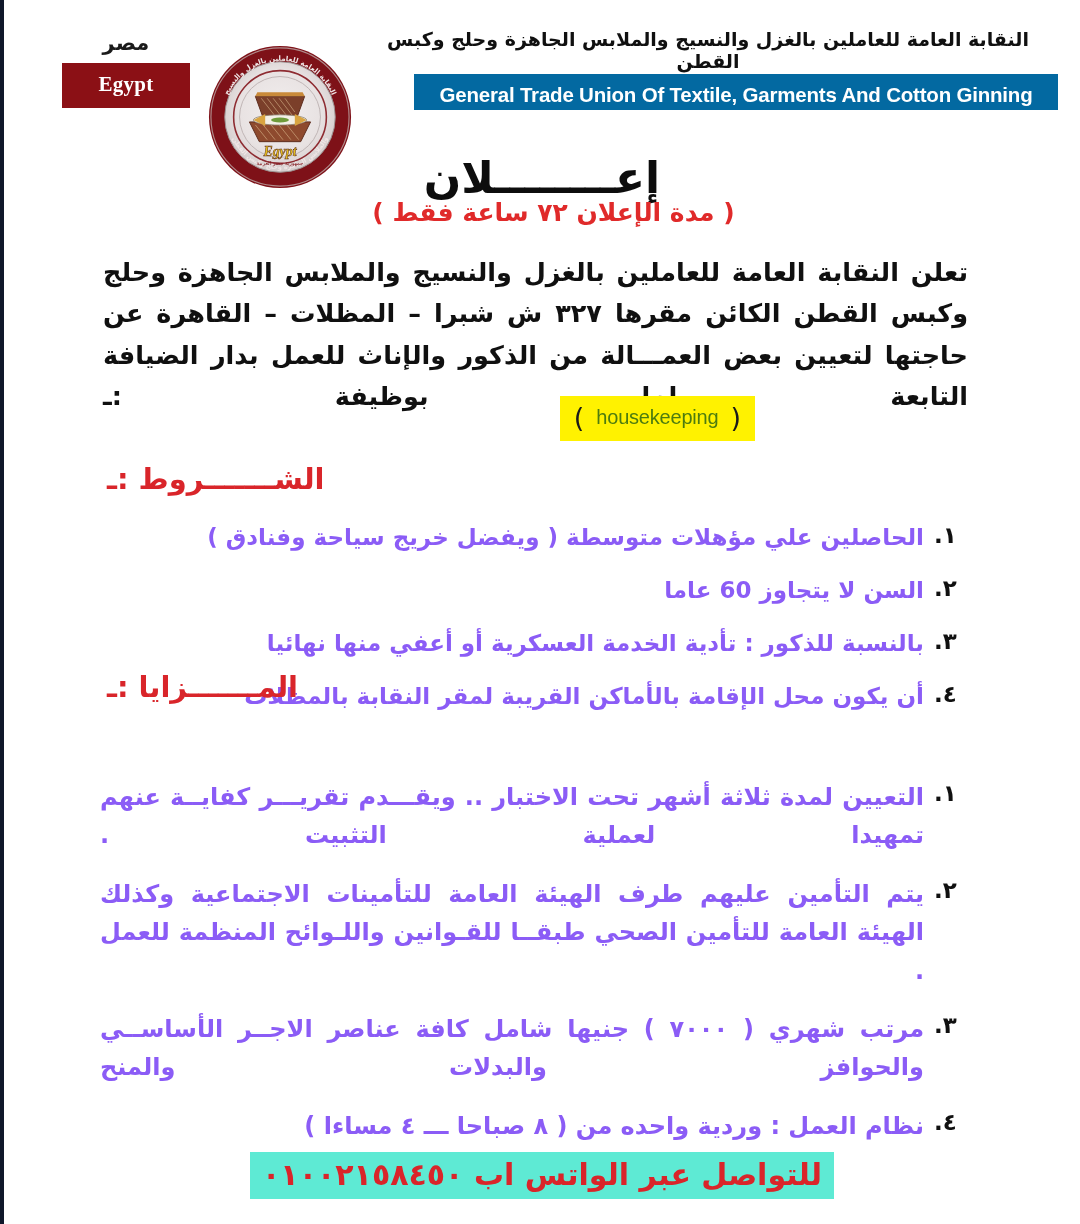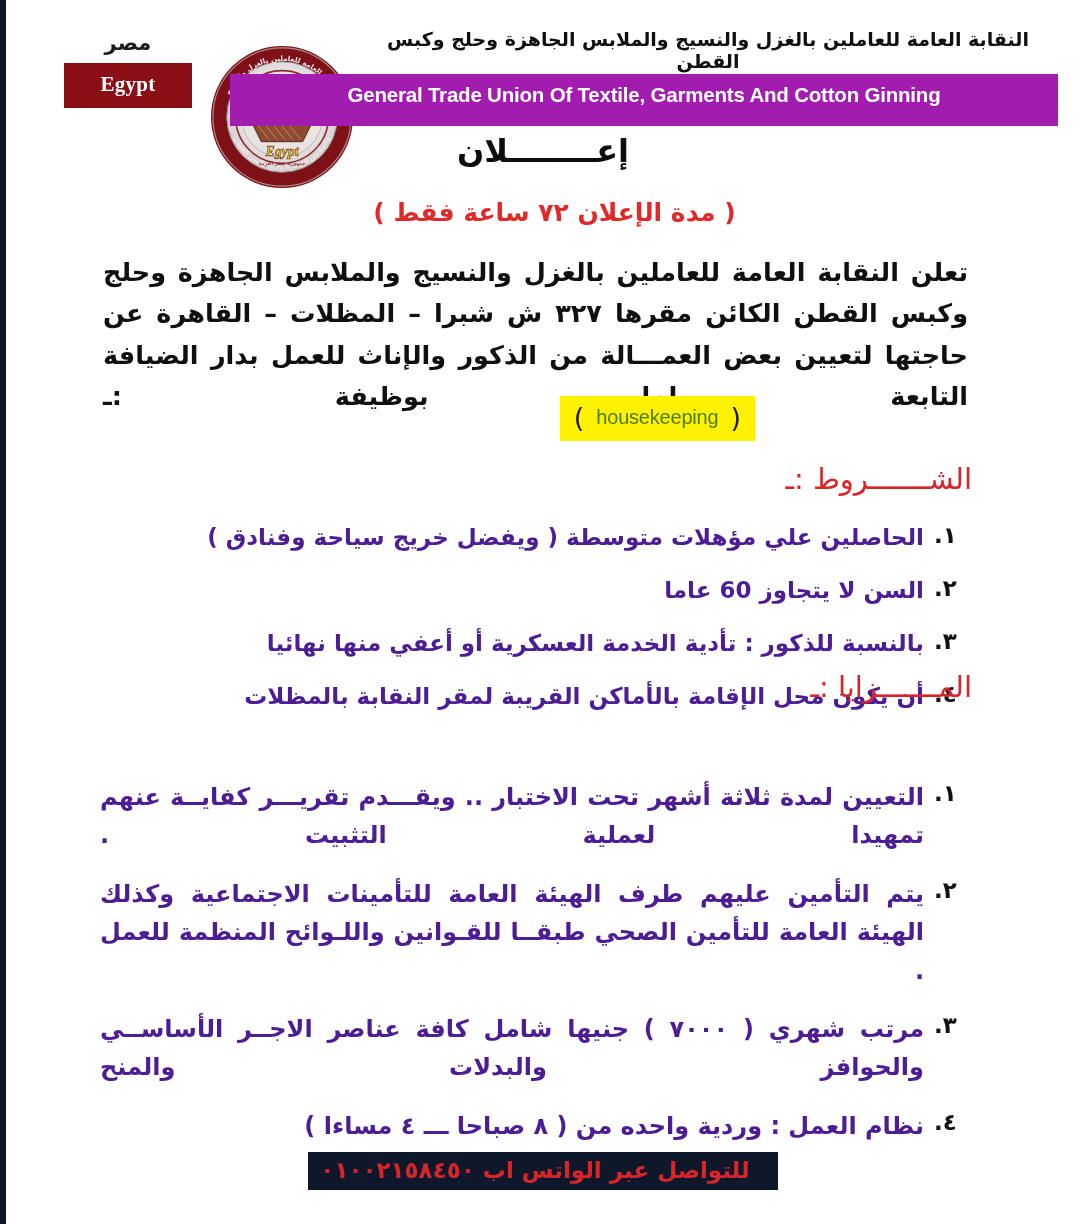--- a/index.html
+++ b/index.html
@@ -13,21 +13,21 @@
     position: relative;
     font-family: "DejaVu Sans", "Liberation Sans", sans-serif;
     color: #111111;
     overflow: hidden;
   }
 
   .page {
     position: absolute;
     inset: 0;
     background: #ffffff;
-    border-left: 6px solid #0f172a;
+    border-left: 4px solid #0f172a;
     box-sizing: border-box;
   }
 
   
   .header {
     position: absolute;
     top: 0;
     left: 0;
     right: 0;
     height: 200px;
@@ -80,40 +80,40 @@
     font-size: 19px;
     font-weight: bold;
     color: #101010;
     letter-spacing: -0.6px;
     font-family: "DejaVu Sans", sans-serif;
   }
   .header-en-bar {
     position: absolute;
     right: 22px;
     top: 74px;
-    width: 828px;
-    background: #a21caf;
+    width: 644px;
+    background: #0369a1;
     color: #ffffff;
     text-align: center;
     font-size: 20.5px;
     font-weight: bold;
     font-family: "Liberation Sans", sans-serif;
-    padding: 9px 0 19px 0;
+    padding: 9px 0 3px 0;
     letter-spacing: -0.2px;
     box-sizing: border-box;
   }
 
   
   .doc-title {
     position: absolute;
-    top: 132px;
+    top: 152px;
     left: 0;
     right: 0;
     text-align: center;
-    font-size: 32px;
+    font-size: 44px;
     font-weight: bold;
     color: #0d0d0d;
     letter-spacing: -1px;
     font-family: "DejaVu Sans", sans-serif;
   }
   .doc-subtitle {
     position: absolute;
     top: 198px;
     left: 0;
     right: 0;
@@ -169,25 +169,25 @@
     direction: ltr;
     letter-spacing: -0.2px;
   }
   .paren { font-size: 27px; color: #1a1a1a; font-weight: normal; }
 
   
   .section-head {
     position: absolute;
     right: 108px;
     font-size: 29px;
-    font-weight: normal;
+    font-weight: bold;
     color: #D9252A;
     letter-spacing: -1px;
     width: 865px;
-    text-align: right;
+    text-align: left;
     font-family: "DejaVu Sans", sans-serif;
   }
   #head-conditions { top: 462px; }
   #head-benefits  { top: 670px; margin-left: 32px; }
 
   
   .list {
     position: absolute;
     right: 112px;
     width: 868px;
@@ -208,21 +208,21 @@
     font-size: 23px;
     font-weight: bold;
     color: #101010;
     padding-top: 2px;
     font-family: "DejaVu Sans", sans-serif;
   }
   .item-text {
     flex: 1 1 auto;
     font-size: 23px;
     font-weight: bold;
-    color: #4c1d95;
+    color: #8b5cf6;
     line-height: 1.56;
     letter-spacing: -0.7px;
     padding-right: 10px;
     font-family: "DejaVu Sans", sans-serif;
   }
   
   #list-conditions .item-text { text-align: right; }
   #list-conditions .item { justify-content: flex-start; margin-bottom: 17px; }
 
   
@@ -241,25 +241,25 @@
   
   .contact {
     position: absolute;
     top: 1152px;
     left: 0;
     right: 0;
     text-align: center;
   }
   .contact-inner {
     display: inline-block;
-    background: #0f172a;
+    background: #5eead4;
     color: #D9252A;
-    font-size: 23px;
-    font-weight: bold;
-    padding: 5px 28px 7px 12px;
+    font-size: 30px;
+    font-weight: bold;
+    padding: 5px 12px 7px 12px;
     letter-spacing: -0.6px;
     font-family: "DejaVu Sans", sans-serif;
   }
 </style>
 </head>
 <body>
 
 <div class="page">
 
   <div class="header">

